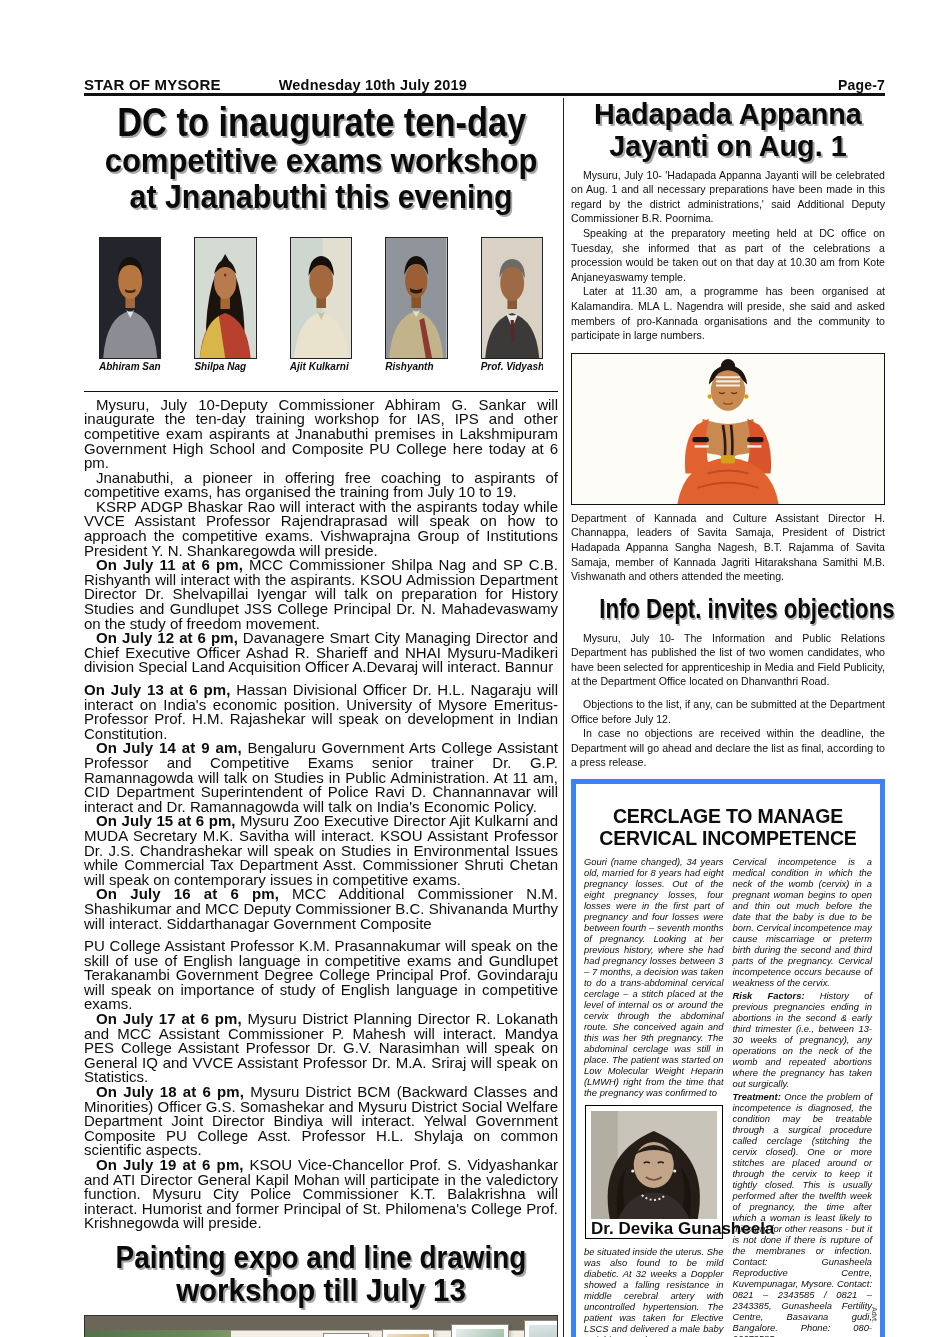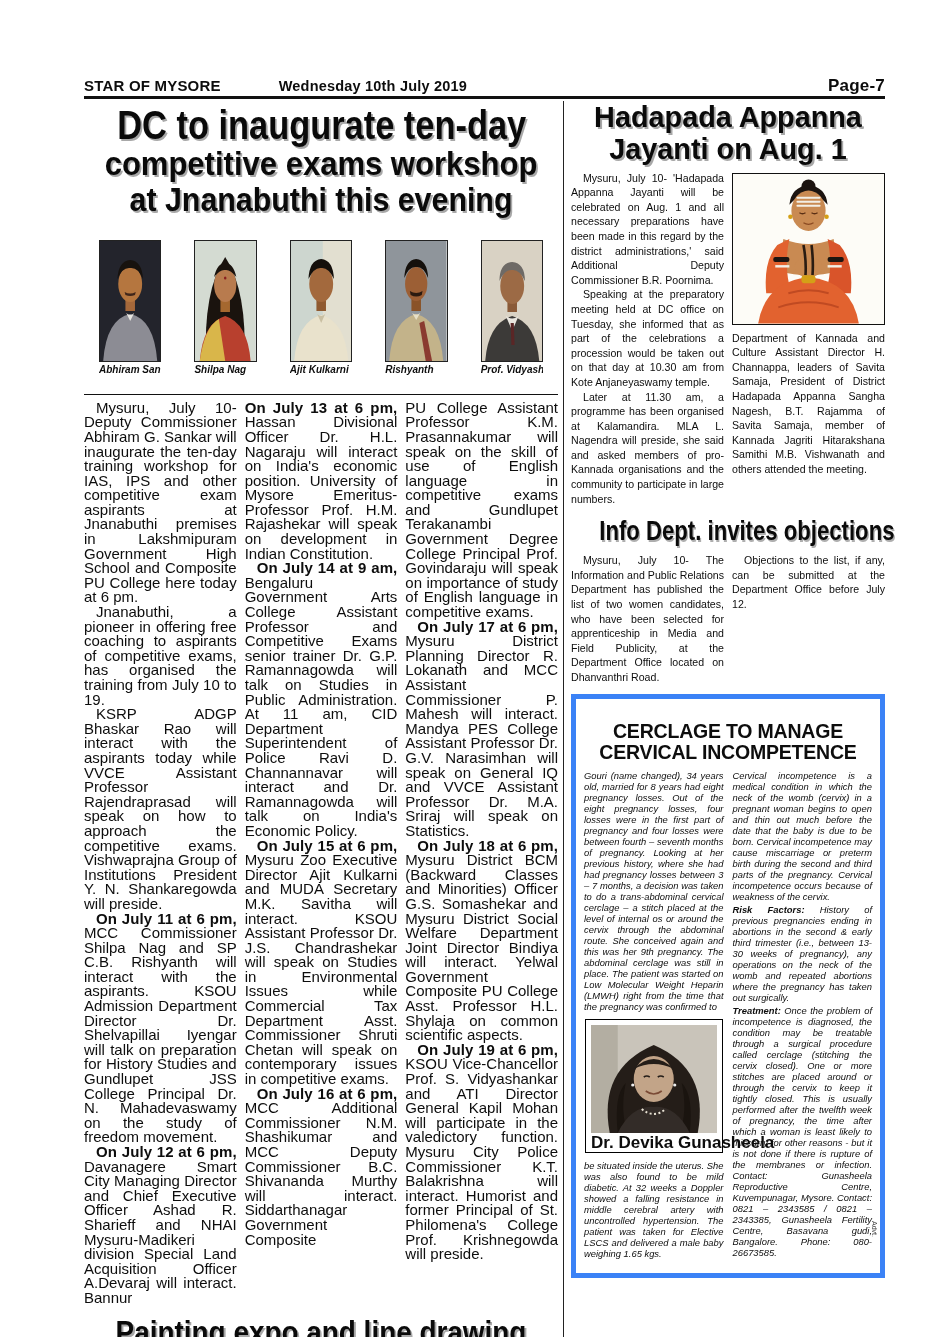--- a/index.html
+++ b/index.html
@@ -6,21 +6,21 @@
   .page{
     position:relative;width:945px;height:1337px;background:#fff;
     box-sizing:border-box;padding:76px 60px 0 84px;
     font-family:"Liberation Sans","DejaVu Sans",sans-serif;color:#0d0d0d;
     outline:1px solid #c9c9c9;overflow:hidden;
   }
   
   .masthead{display:flex;align-items:baseline;border-bottom:3px solid #111;
     font-weight:bold;font-size:15px;letter-spacing:.2px;}
   .masthead .date{margin-left:58px;font-size:14.5px;}
-  .masthead .pageno{margin-left:auto;font-size:17px;}
+  .masthead .pageno{margin-left:auto;font-size:14px;}
   
   .content{display:flex;margin-top:2px;}
   .left-sec{width:474px;flex:none;}
   .right-sec{flex:1;border-left:1px solid #222;margin-left:5px;padding-left:7px;min-width:0;}
   
   .headline{text-align:center;font-weight:bold;color:#0a0a0a;margin:0;}
   .headline span{display:block;text-shadow:2px 2px 0 #a8a8a8;white-space:nowrap;}
   .main-headline{margin-top:4px;}
   .main-headline .l1{font-size:40px;line-height:1.02;transform:scaleX(.86);}
   .main-headline .l2{font-size:33px;line-height:1.1;transform:scaleX(.94);}
@@ -33,21 +33,21 @@
   .painting-headline .l2{font-size:31px;line-height:1.1;transform:scaleX(.95);}
   
   .photo-strip-wrap{border-bottom:1px solid #111;padding-bottom:4px;margin-top:7px;}
   .photo-strip{display:flex;gap:3px;}
   .photo-strip figure{margin:15px;flex:1;min-width:0;}
   .headshot{height:120px;border:1px solid #222;overflow:hidden;background:#ddd;}
   .headshot svg{display:block;width:100%;height:100%;}
   .photo-strip figcaption{font-size:10px;font-weight:bold;font-style:italic;
     margin-top:2px;white-space:nowrap;overflow:hidden;}
   
-  .cols{display:flex;gap:8px;margin-top:6px;}
+  .cols{display:flex;gap:8px;margin-top:6px;flex-direction:column;}
   .col{flex:1;min-width:0;font-size:15px;line-height:14.6px;text-align:justify;}
   .col p{margin:0;text-indent:12px;}
   .col.cont p:first-child{text-indent:0;}
   .col p b{letter-spacing:.1px;}
   .rcols .col{font-size:10.6px;line-height:14.6px;}
   .paint-cols .col{font-size:10.8px;line-height:15.6px;}
   
   .deity-photo{border:1px solid #111;background:#fdfcf7;height:150px;margin:2px 0 6px;}
   .deity-photo svg{display:block;width:100%;height:100%;}
   
@@ -334,20 +334,21 @@
       <h2 class="headline info-headline" data-interactable="false">
         <span data-interactable="false">Info Dept. invites objections</span>
       </h2>
 
       <div class="cols rcols" data-interactable="false">
         <div class="col" data-interactable="false">
             <p data-interactable="false">Mysuru, July 10- The Information and Public Relations Department has published the list of two women candidates, who have been selected for apprenticeship in Media and Field Publicity, at the Department Office located on Dhanvanthri Road.</p>
           </div>
         <div class="col" data-interactable="false">
             <p data-interactable="false">Objections to the list, if any, can be submitted at the Department Office before July 12.</p>
+            <p data-interactable="false">In case no objections are received within the deadline, the Department will go ahead and declare the list as final, according to a press release.</p>
           </div>
       </div>
 
       <div class="cerclage-box" data-interactable="false">
         <h3 class="cerclage-title" data-interactable="false">
           <span data-interactable="false">CERCLAGE TO MANAGE</span>
           <span data-interactable="false">CERVICAL INCOMPETENCE</span>
         </h3>
         <div class="ccols">
           <div class="ccol" data-interactable="false">

